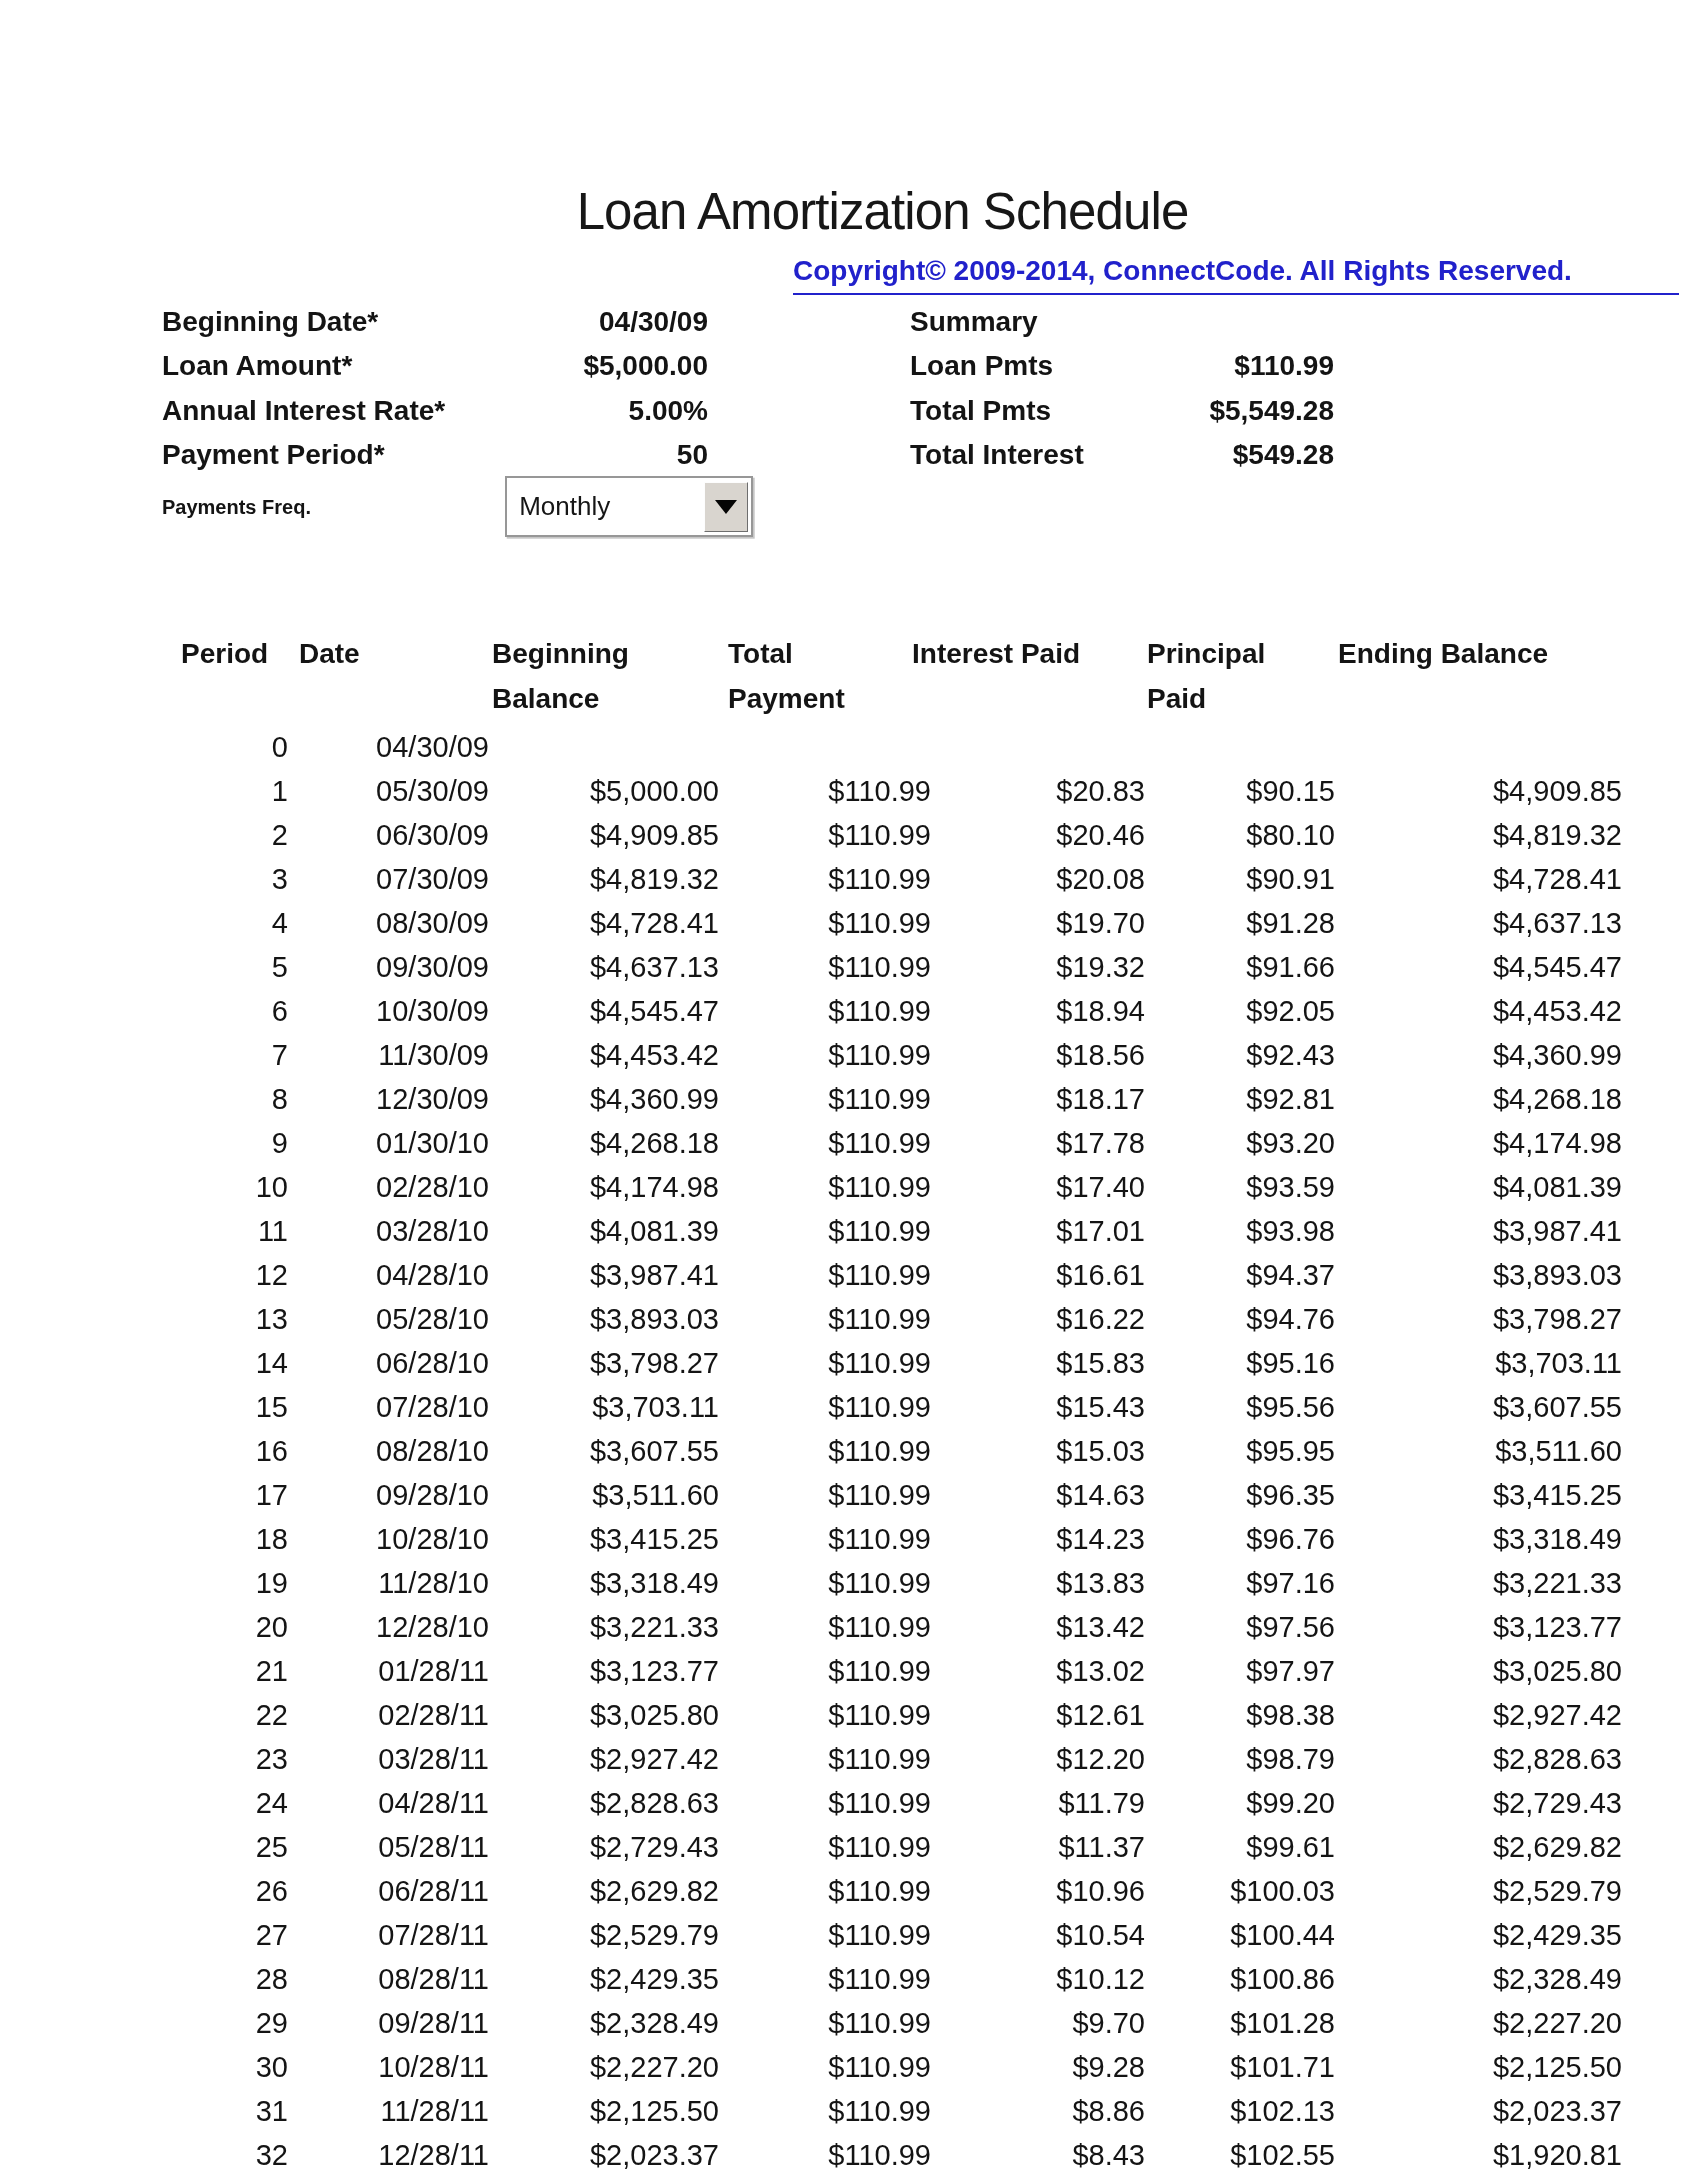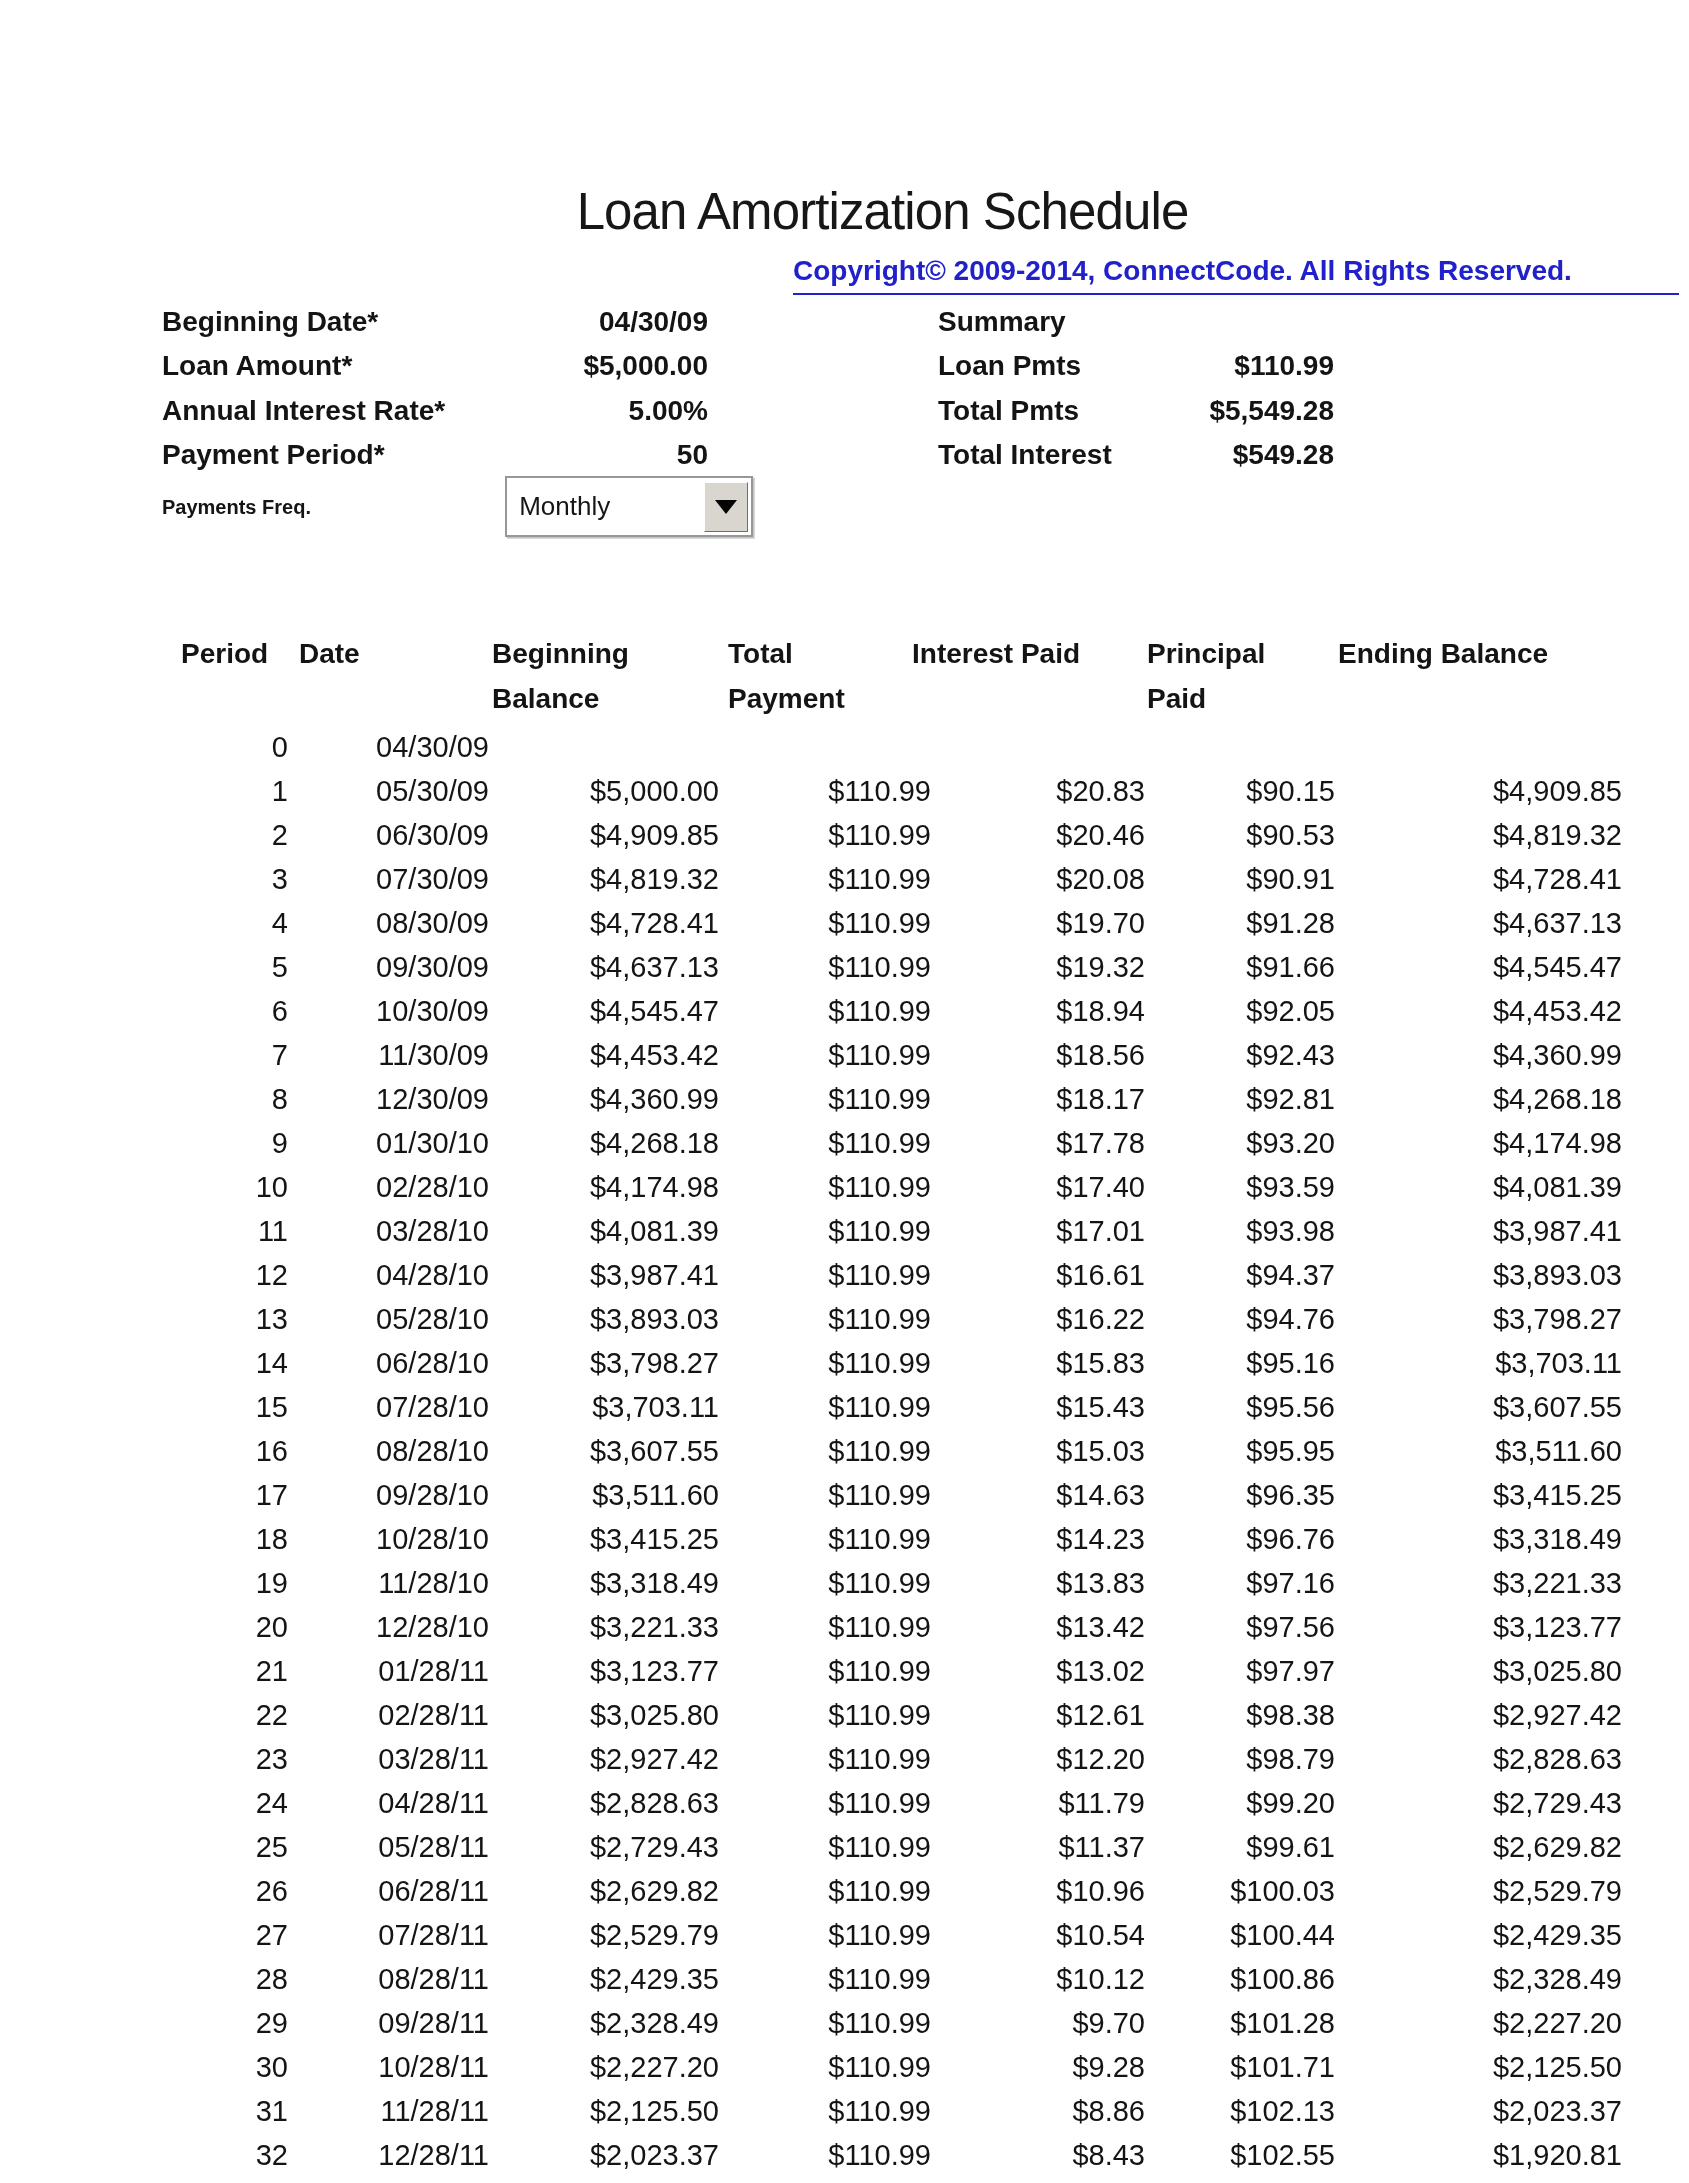--- a/index.html
+++ b/index.html
@@ -22,21 +22,21 @@
   .combo{left:505px;top:476px;width:248px;height:61px;background:#ffffff;
          border:2.6px solid #979797;box-sizing:border-box;box-shadow:1.7px 1.7px 0 #c6c6c6;cursor:pointer;}
   .combo-text{position:absolute;left:12.2px;top:0;height:100%;display:flex;align-items:center;
               font-size:26px;font-weight:400;color:#161616;}
   .combo-btn{position:absolute;right:3.5px;top:3.5px;bottom:3.5px;width:42px;background:#d9d5cf;
              border:1.7px solid;border-color:#fdfdfd #6e6e6e #6e6e6e #fdfdfd;
              display:flex;align-items:center;justify-content:center;cursor:pointer;}
   .combo-arrow{width:0;height:0;border-left:11.4px solid transparent;border-right:11.4px solid transparent;
                border-top:14px solid #050505;}
   
-  .slabel{left:910px;font-size:28px;font-weight:700;white-space:nowrap;margin-left:28px;}
+  .slabel{left:910px;font-size:28px;font-weight:700;white-space:nowrap;}
   .svalue{left:1048px;width:286px;text-align:right;font-size:28px;font-weight:700;white-space:nowrap;}
   
   .th{top:631px;font-size:28px;font-weight:700;line-height:45px;white-space:nowrap;}
   .th span{display:block;}
   .h0{left:181px;} .h1{left:299px;} .h2{left:492px;} .h3{left:688px;margin-left:40px;}
   .h4{left:912px;} .h5{left:1147px;} .h6{left:1338px;}
   
   .tbody{left:122px;top:725px;width:1501px;font-size:29px;font-weight:400;}
   .trow{display:flex;height:44px;line-height:44px;}
   .c{text-align:right;white-space:nowrap;overflow:visible;}
@@ -123,21 +123,21 @@
       <div class="c c4">$20.83</div>
       <div class="c c5">$90.15</div>
       <div class="c c6">$4,909.85</div>
     </div>
     <div class="trow">
       <div class="c c0">2</div>
       <div class="c c1">06/30/09</div>
       <div class="c c2">$4,909.85</div>
       <div class="c c3">$110.99</div>
       <div class="c c4">$20.46</div>
-      <div class="c c5">$90.53</div>
+      <div class="c c5">$80.10</div>
       <div class="c c6">$4,819.32</div>
     </div>
     <div class="trow">
       <div class="c c0">3</div>
       <div class="c c1">07/30/09</div>
       <div class="c c2">$4,819.32</div>
       <div class="c c3">$110.99</div>
       <div class="c c4">$20.08</div>
       <div class="c c5">$90.91</div>
       <div class="c c6">$4,728.41</div>

